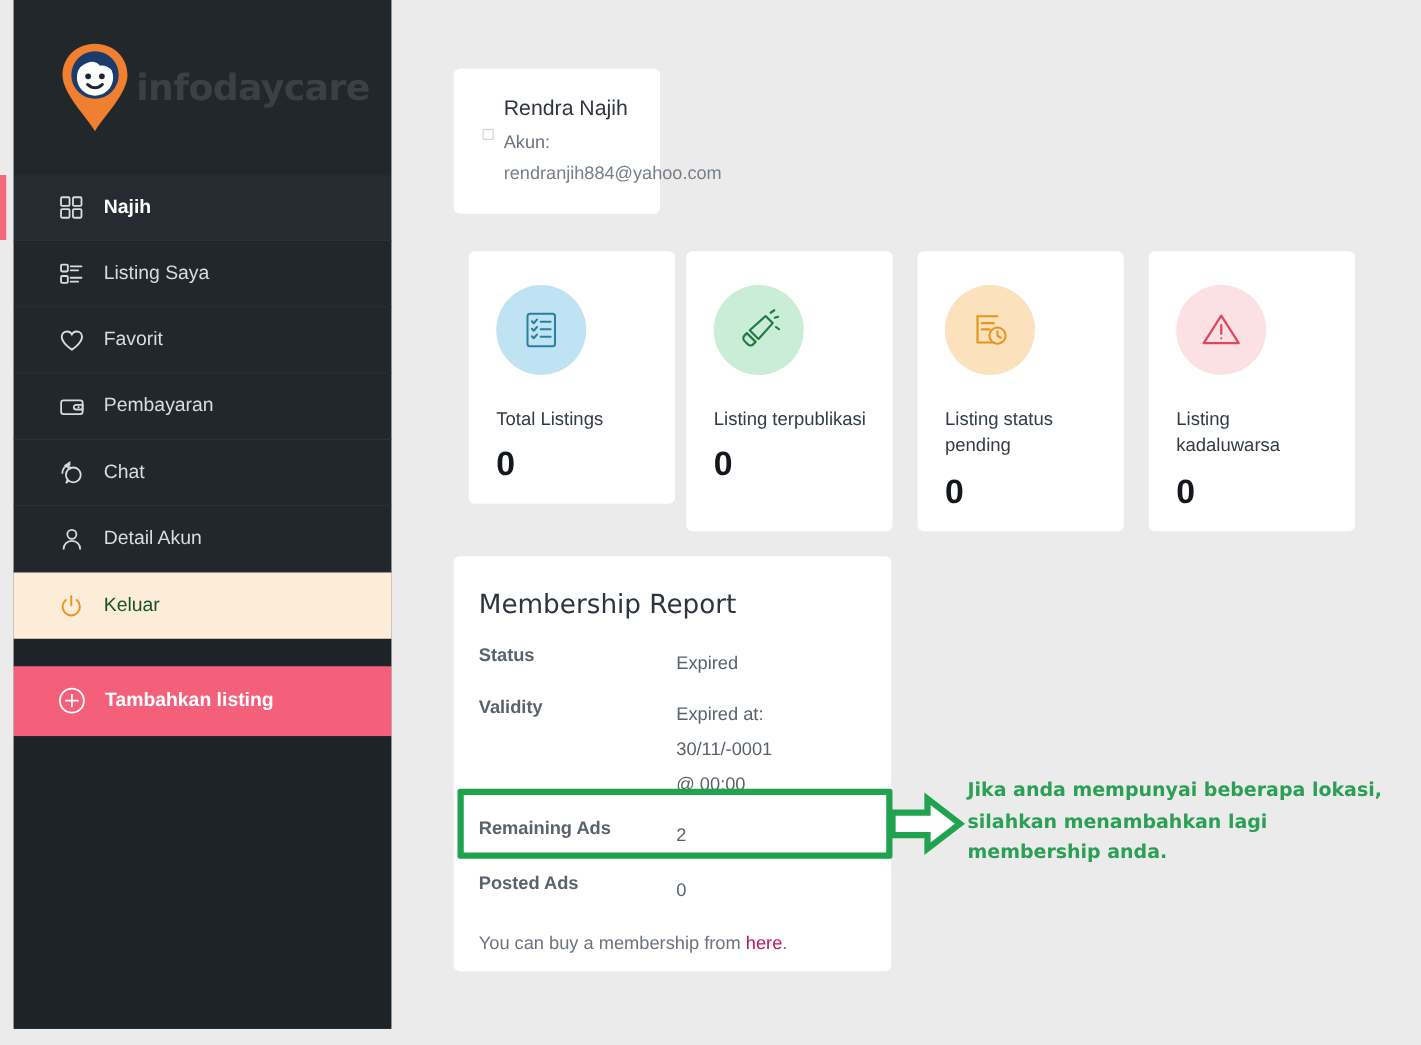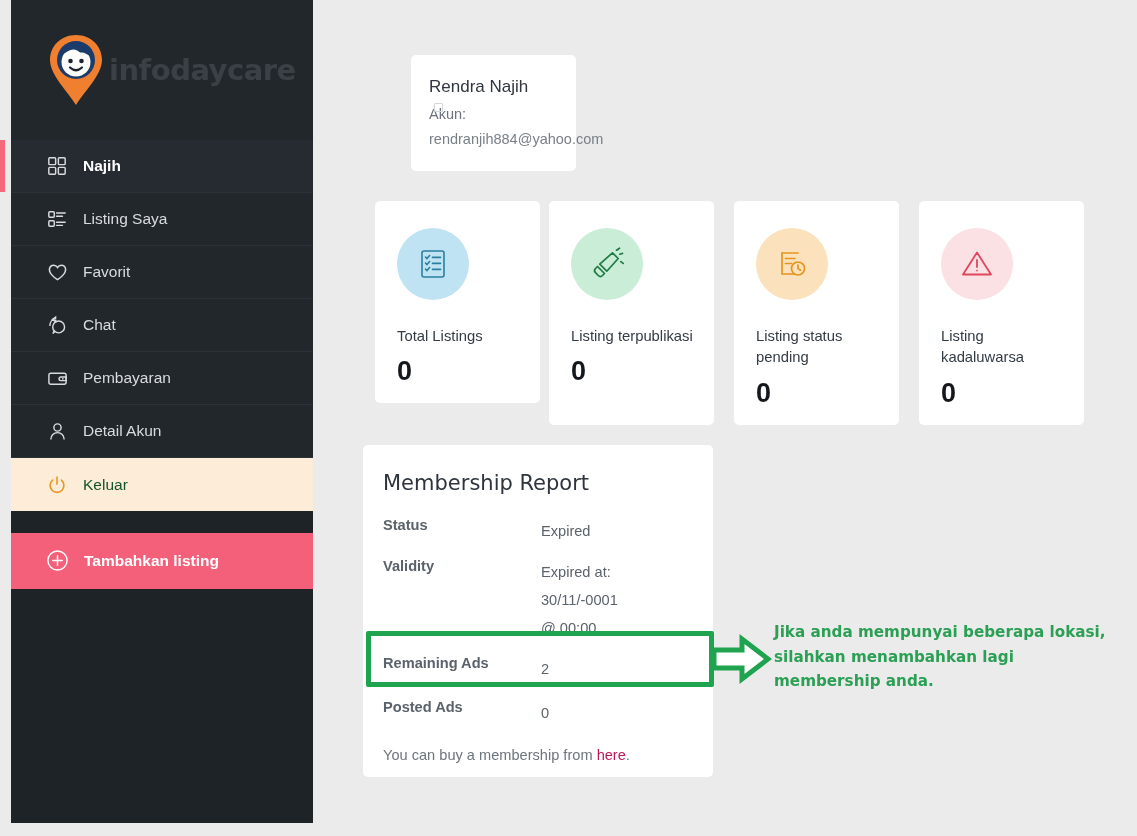--- a/index.html
+++ b/index.html
@@ -64,22 +64,21 @@
   .add-listing .ico { width: 24px; height: 24px; margin-right: 14px; display:inline-flex; }
   .sidebar-tail { flex: 1; background: #1e2328; }
 
   
   .main { position: absolute; left: 313px; top: 0; right: 0; bottom: 0; }
 
   .card { background: #fff; border-radius: 5px; }
 
   .profile-card {
     position: absolute; left: 50px; top: 55px; width: 165px; height: 116px;
-    padding: 22px 16px 0 18px;
-    margin-left: 48px;
+    padding: 22px 16px 0 40px;
   }
   .profile-name { font-size: 17px; color: #2f3640; margin-bottom: 9px; white-space: nowrap; }
   .profile-email-label { font-size: 14.5px; color: #454d57; font-weight: 700; margin-bottom: 9px; }
   .profile-email-label span { font-weight: 400; color: #6b737c; }
   .profile-email { font-size: 14.5px; color: #777f88; white-space: nowrap; }
   .broken-img {
     position: absolute; left: 23px; top: 48px; width: 9px; height: 9px;
     border: 1px solid #d6d6d6; border-radius: 1px;
   }
 
@@ -177,37 +176,37 @@
           <svg viewBox="0 0 22 22" width="21" height="21" fill="none" stroke="#d9dcdf" stroke-width="1.6">
             <path d="M11 18.5 C11 18.5 2.5 13.2 2.5 7.8 C2.5 5.1 4.6 3.3 7 3.3 C8.9 3.3 10.3 4.5 11 5.7 C11.7 4.5 13.1 3.3 15 3.3 C17.4 3.3 19.5 5.1 19.5 7.8 C19.5 13.2 11 18.5 11 18.5 Z"></path>
           </svg>
         </span>
         <span class="lbl">Favorit</span>
       </div>
 
       <div class="nav-item">
         <span class="ico">
           <svg viewBox="0 0 22 22" width="21" height="21" fill="none" stroke="#d9dcdf" stroke-width="1.5">
+            <rect x="2" y="5.5" width="18" height="11.5" rx="2"></rect>
+            <path d="M14.5 9.4 L20 9.4 L20 13.2 L14.5 13.2 A1.9 1.9 0 0 1 14.5 9.4 Z"></path>
+            <circle cx="16.6" cy="11.3" r="0.9" fill="#d9dcdf" stroke="none"></circle>
+          </svg>
+        </span>
+        <span class="lbl">Pembayaran</span>
+      </div>
+
+      <div class="nav-item">
+        <span class="ico">
+          <svg viewBox="0 0 22 22" width="21" height="21" fill="none" stroke="#d9dcdf" stroke-width="1.5">
             <path d="M3 11.5 C3 7.2 5.6 4.2 9 4 L9 2.2 L5.6 4.6 L9 7 L9 5.2"></path>
             <circle cx="12.2" cy="12.5" r="6.2"></circle>
             <path d="M8.3 17.1 L6.2 19.3 L7.6 16.2"></path>
           </svg>
         </span>
         <span class="lbl">Chat</span>
-      </div>
-
-      <div class="nav-item">
-        <span class="ico">
-          <svg viewBox="0 0 22 22" width="21" height="21" fill="none" stroke="#d9dcdf" stroke-width="1.5">
-            <rect x="2" y="5.5" width="18" height="11.5" rx="2"></rect>
-            <path d="M14.5 9.4 L20 9.4 L20 13.2 L14.5 13.2 A1.9 1.9 0 0 1 14.5 9.4 Z"></path>
-            <circle cx="16.6" cy="11.3" r="0.9" fill="#d9dcdf" stroke="none"></circle>
-          </svg>
-        </span>
-        <span class="lbl">Pembayaran</span>
       </div>
 
       <div class="nav-item">
         <span class="ico">
           <svg viewBox="0 0 22 22" width="21" height="21" fill="none" stroke="#d9dcdf" stroke-width="1.5">
             <circle cx="11" cy="6.8" r="3.8"></circle>
             <path d="M4 19.5 C4 15 7.2 12.2 11 12.2 C14.8 12.2 18 15 18 19.5"></path>
           </svg>
         </span>
         <span class="lbl">Detail Akun</span>

